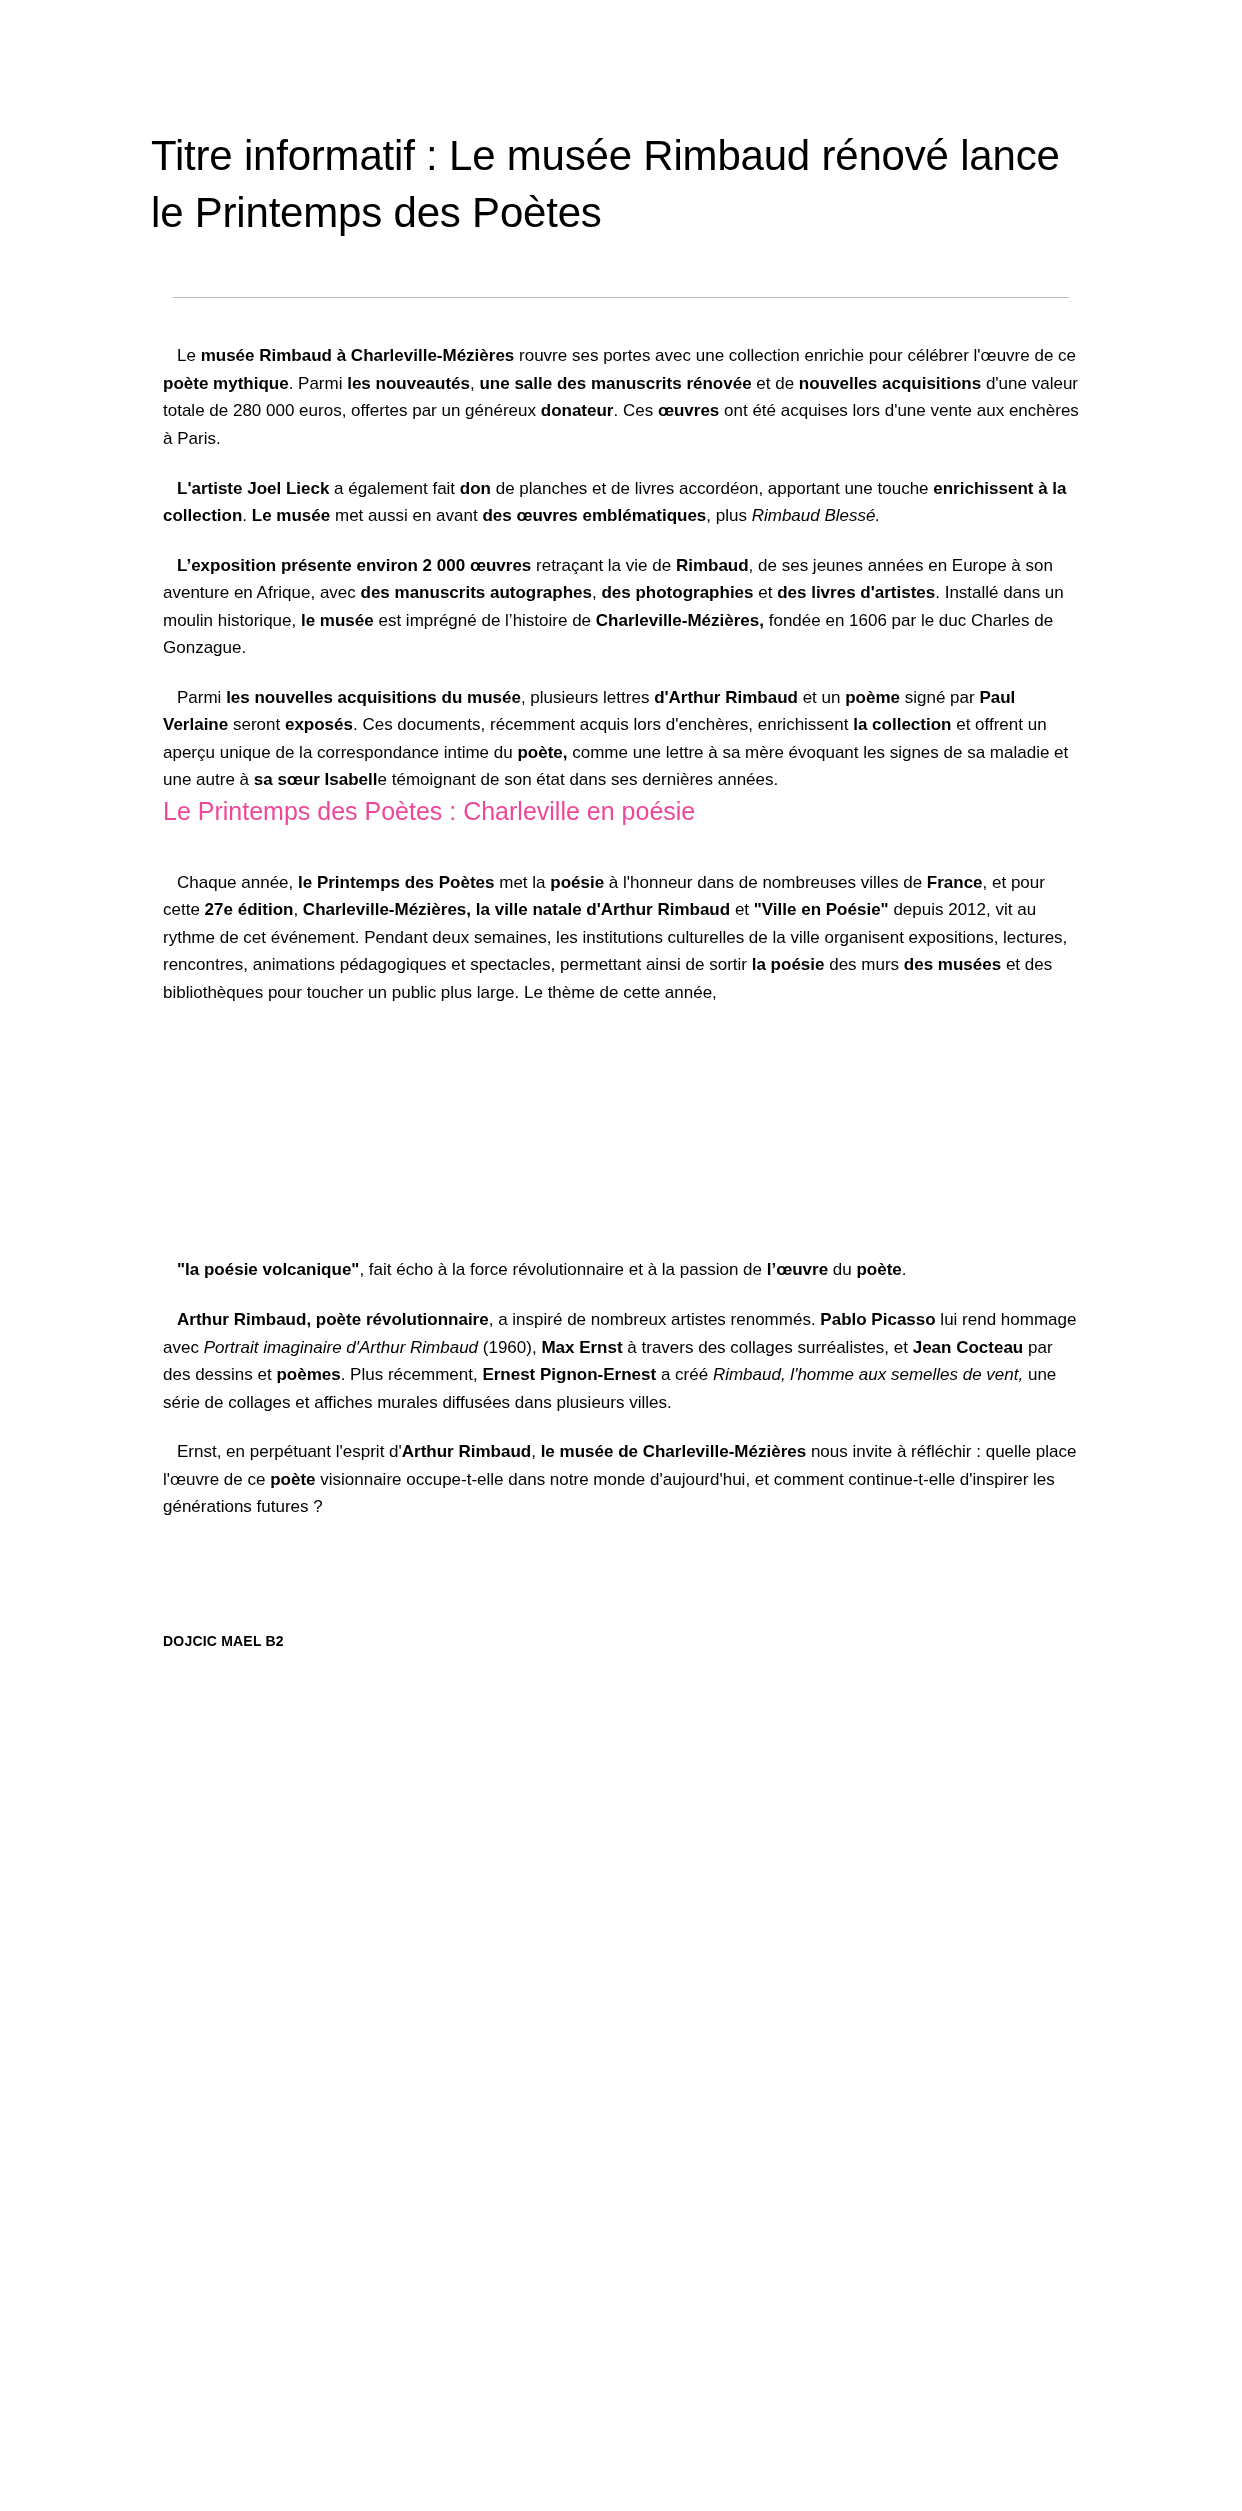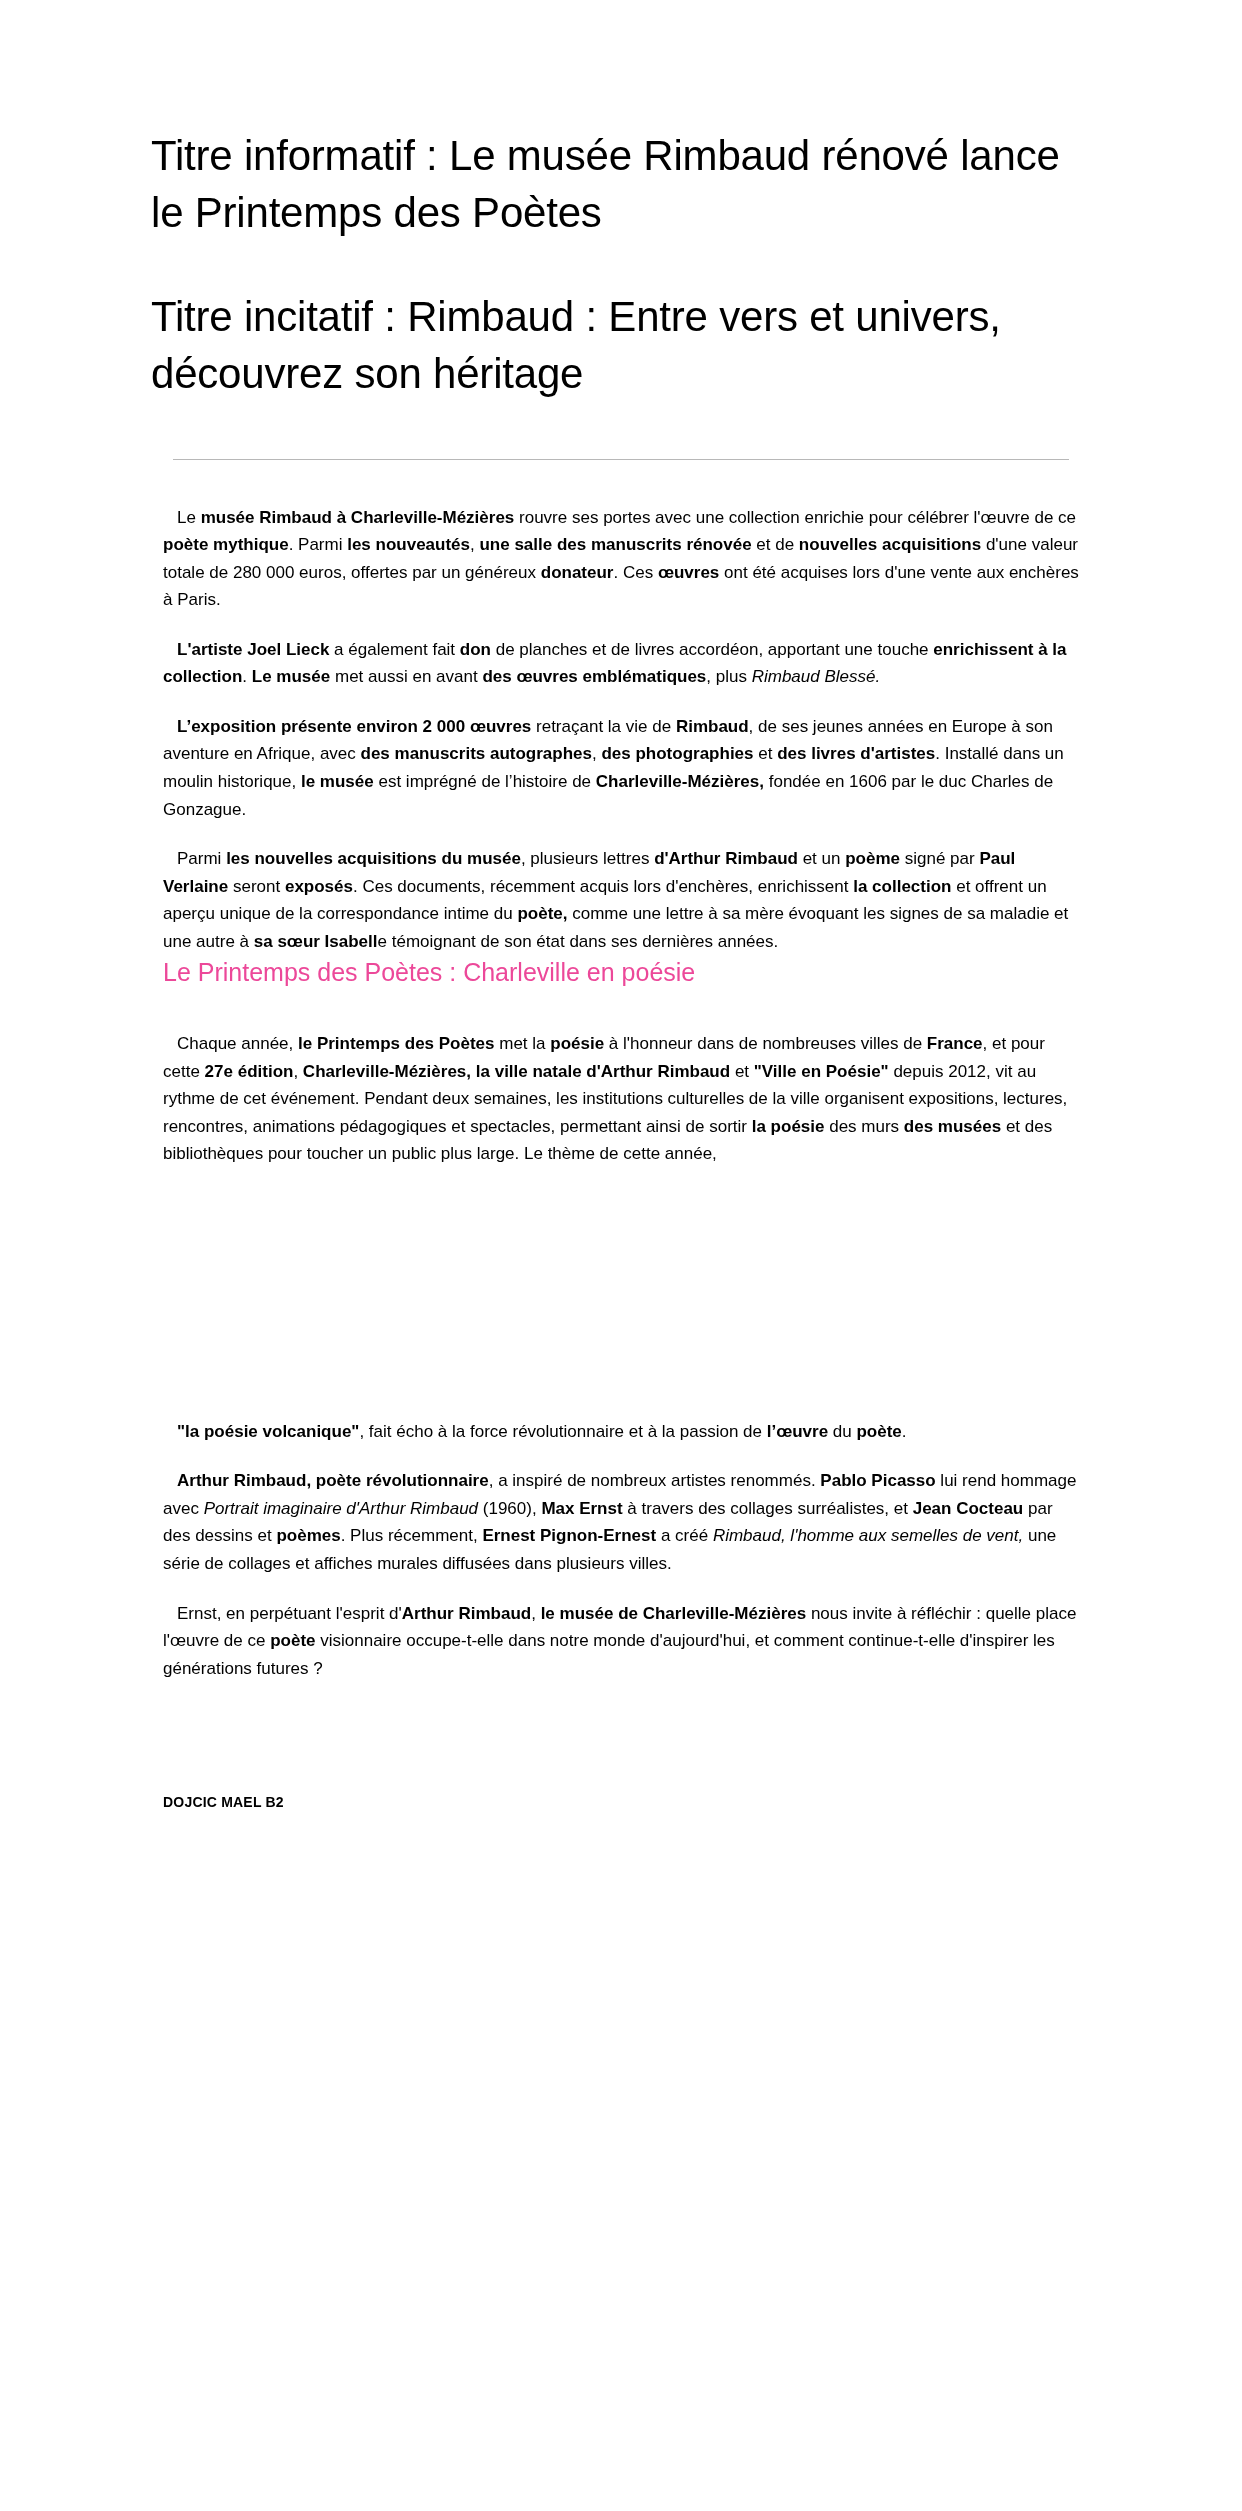--- a/index.html
+++ b/index.html
@@ -85,21 +85,20 @@
   .bi { font-weight: normal; font-style: italic; }
 </style>
 </head>
 <body>
 
 <div class="page">
   <div class="content">
 
     <h1 class="doc-title">Titre informatif : Le musée Rimbaud rénové lance le Printemps des Poètes</h1>
 
-    <h1 class="doc-title">Titre incitatif : Rimbaud : Entre vers et univers, découvrez son héritage</h1>
 
     <div class="rule-wrap">
       <hr class="divider">
     </div>
 
     <div class="body-block">
       <p class="para"><span>Le </span><b>musée Rimbaud à Charleville-Mézières</b><span> rouvre ses portes avec une collection enrichie pour célébrer l'œuvre de ce </span><b>poète mythique</b><span>. Parmi </span><b>les nouveautés</b><span>, </span><b>une salle des manuscrits rénovée</b><span> et de </span><b>nouvelles acquisitions</b><span> d'une valeur totale de 280 000 euros, offertes par un généreux </span><b>donateur</b><span>. Ces </span><b>œuvres</b><span> ont été acquises lors d'une vente aux enchères à Paris.</span></p>
       <p class="para"><b>L'artiste Joel Lieck</b><span> a également fait </span><b>don</b><span> de planches et de livres accordéon, apportant une touche </span><b>enrichissent à la collection</b><span>. </span><b>Le musée</b><span> met aussi en avant </span><b>des œuvres emblématiques</b><span>, plus </span><span class="bi">Rimbaud Blessé.</span></p>
       <p class="para"><b>L’exposition présente environ 2 000 œuvres</b><span> retraçant la vie de </span><b>Rimbaud</b><span>, de ses jeunes années en Europe à son aventure en Afrique, avec </span><b>des manuscrits autographes</b><span>, </span><b>des photographies</b><span> et </span><b>des livres d'artistes</b><span>. Installé dans un moulin historique, </span><b>le musée</b><span> est imprégné de l’histoire de </span><b>Charleville-Mézières,</b><span> fondée en 1606 par le duc Charles de Gonzague.</span></p>
       <p class="para last-of-block"><span>Parmi </span><b>les nouvelles acquisitions du musée</b><span>, plusieurs lettres </span><b>d'Arthur Rimbaud</b><span> et un </span><b>poème</b><span> signé par </span><b>Paul Verlaine</b><span> seront </span><b>exposés</b><span>. Ces documents, récemment acquis lors d'enchères, enrichissent </span><b>la collection</b><span> et offrent un aperçu unique de la correspondance intime du </span><b>poète,</b><span> comme une lettre à sa mère évoquant les signes de sa maladie et une autre à </span><b>sa sœur Isabell</b><span>e témoignant de son état dans ses dernières années.</span></p>

